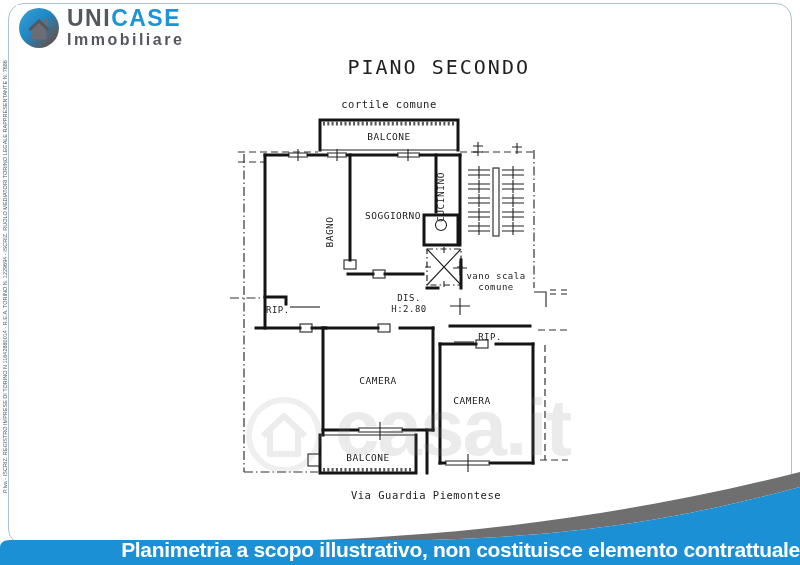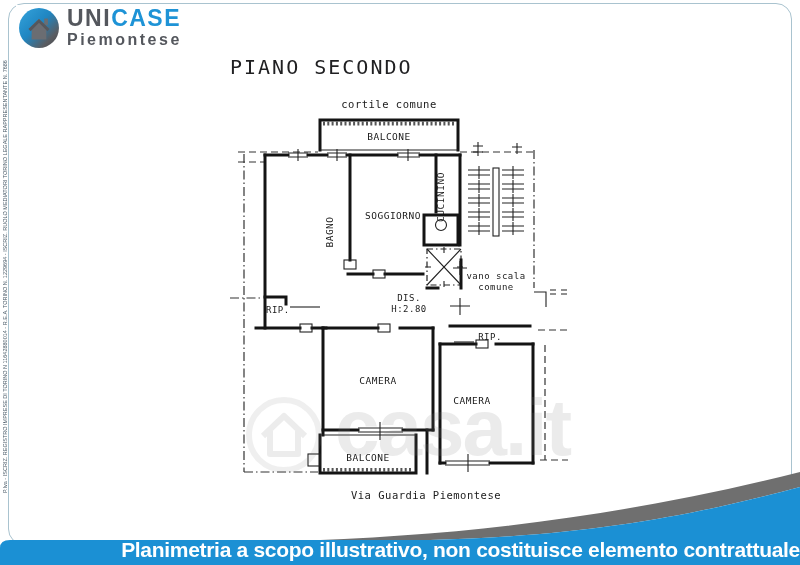--- a/index.html
+++ b/index.html
@@ -11,21 +11,21 @@
   .logo{position:absolute;left:16px;top:5px;display:flex;align-items:flex-start;gap:7px;background:#fff;padding:2px;}
   .logo-text{line-height:1;}
   .logo-main{font-size:23px;font-weight:800;letter-spacing:1.5px;color:#54575d;}
   .logo-main .case{color:#1e93d6;}
   .logo-sub{font-size:16px;font-weight:600;letter-spacing:2.5px;color:#54575d;margin-top:2px;}
   
   .side-text{position:absolute;left:2px;top:55px;height:438px;width:12px;
              writing-mode:vertical-rl;transform:rotate(180deg);
              font-size:5.5px;letter-spacing:0;color:#4a5b68;white-space:nowrap;overflow:hidden;}
   
-  .plan-title{position:absolute;left:230px;top:55px;width:300px;text-align:left;
+  .plan-title{position:absolute;left:230px;top:55px;width:300px;text-align:right;
               font-family:"DejaVu Sans Mono",monospace;font-size:20px;letter-spacing:2px;color:#202022;}
   
   .plan-svg{position:absolute;left:228px;top:92px;}
   .plan-svg .w{stroke:#141414;stroke-width:3;fill:none;stroke-linecap:square;}
   .plan-svg .t{stroke:#222;stroke-width:1.1;fill:none;}
   .plan-svg .d{stroke:#333;stroke-width:1.2;fill:none;stroke-dasharray:7,4;}
   .plan-svg .dd{stroke:#333;stroke-width:1.2;fill:none;stroke-dasharray:9,3,1.5,3;}
   .plan-svg .hatch{stroke:#555;stroke-width:4;fill:none;stroke-dasharray:2,2.3;}
   .plan-svg text{font-family:"DejaVu Sans Mono",monospace;font-size:9.5px;fill:#1a1a1a;letter-spacing:0.5px;}
   .plan-svg text.sm{font-size:9px;}
@@ -56,21 +56,21 @@
           <stop offset="1" stop-color="#46484d"></stop>
         </linearGradient>
       </defs>
       <circle cx="20" cy="20" r="19" fill="url(#ball)"></circle>
       <rect x="25" y="11" width="3.5" height="6" fill="#6b6d72"></rect>
       <path d="M10,21 L20,11.5 L30,21 L27,21 L27,31 L13,31 L13,21 Z" fill="#6b6d72"></path>
       <path d="M10,21 L20,11.5 L30,21 L28,23 L20,15 L12,23 Z" fill="#55575c"></path>
     </svg>
     <div class="logo-text">
       <div class="logo-main"><span>UNI</span><span class="case">CASE</span></div>
-      <div class="logo-sub">Piemontese</div>
+      <div class="logo-sub">Immobiliare</div>
     </div>
   </div>
 
   <div class="side-text">P.Iva - ISCRIZ. REGISTRO IMPRESE DI TORINO N 11642880014 - R.E.A. TORINO N. 1229694 - ISCRIZ. RUOLO MEDIATORI TORINO LEGALE RAPPRESENTANTE N. 7686</div>
 
   <div class="plan-title">PIANO SECONDO</div>
 
   <svg class="plan-svg" width="345" height="415" viewBox="0 0 345 415">
 
     <text x="161" y="16" text-anchor="middle" class="cap">cortile comune</text>

